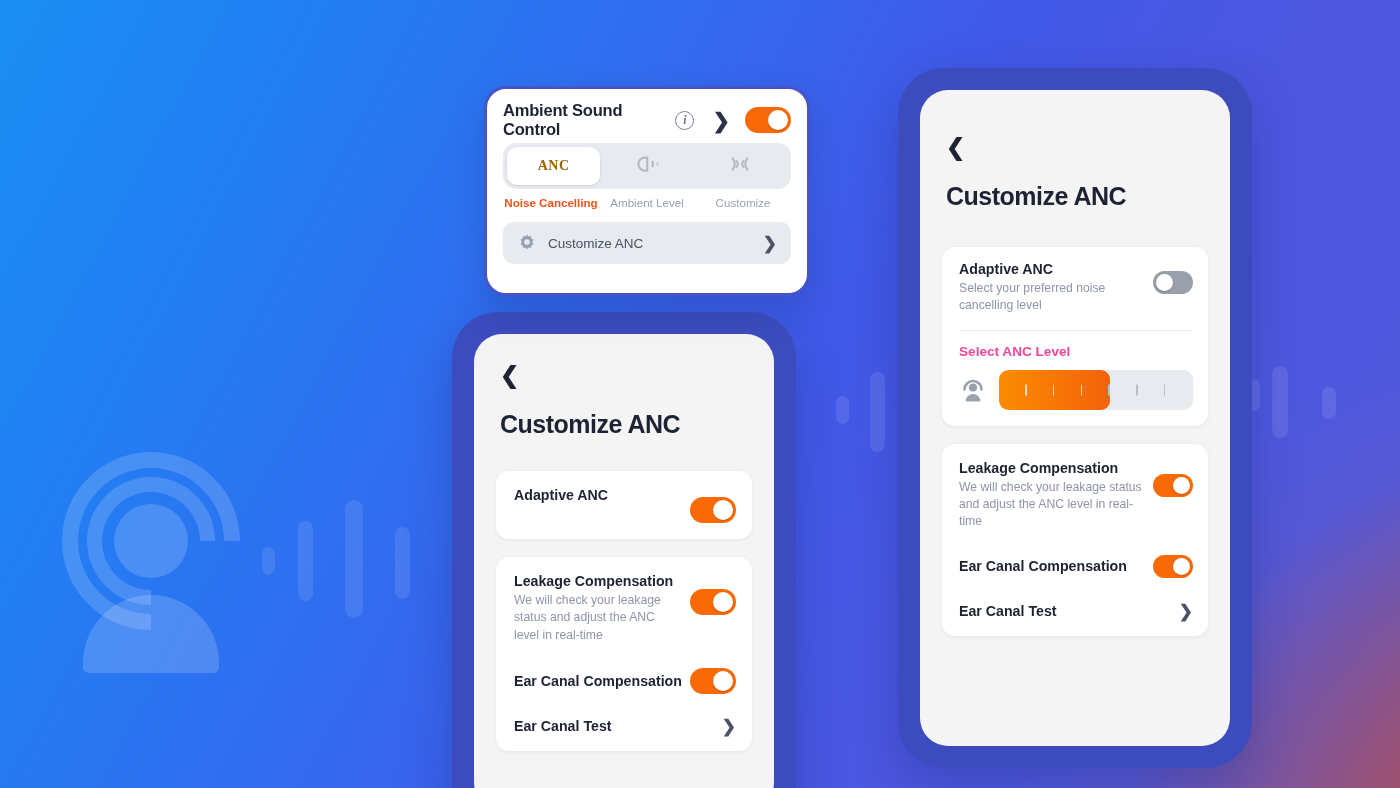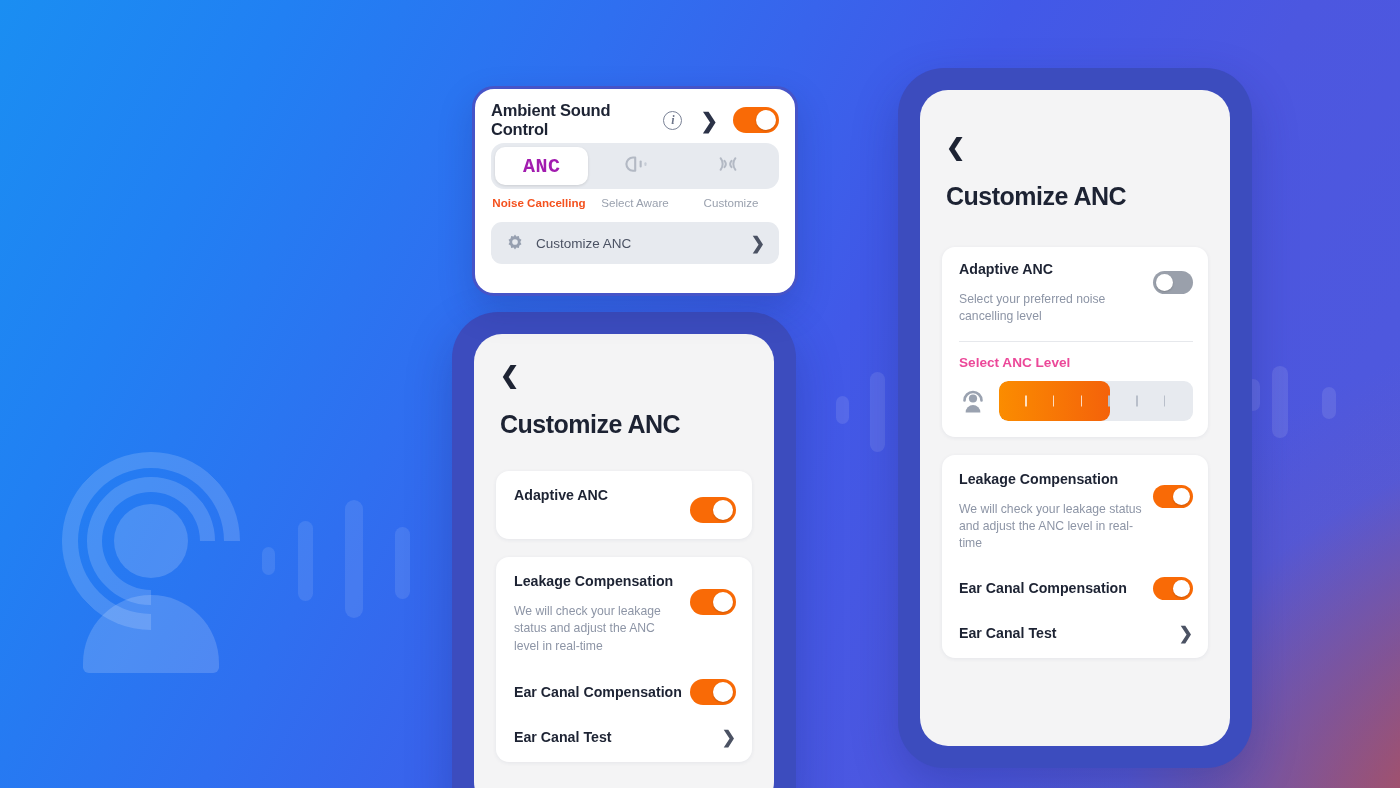--- a/index.html
+++ b/index.html
@@ -64,21 +64,21 @@
     overflow: hidden;
     position: relative;
   }
 
   #phone-mid { left: 452px; top: 312px; width: 344px; height: 520px; }
   #phone-right { left: 898px; top: 68px; width: 354px; height: 700px; }
 
   
   #card-ambient {
     position: absolute;
-    left: 472px; top: 86px;
+    left: 484px; top: 86px;
     width: 326px; height: 210px;
     background: #ffffff;
     border-radius: 22px;
     border: 3px solid #4654c8;
     padding: 14px 16px;
     box-shadow: 0 14px 34px rgba(25,35,110,0.22);
   }
 
   .ambient-head {
     display: flex; align-items: center;
@@ -125,22 +125,22 @@
     height: 46px;
     display: flex;
     padding: 4px;
   }
   .seg-item {
     flex: 1 1 0; border-radius: 10px;
     display: flex; align-items: center; justify-content: center;
   }
   .seg-item.active { background: #ffffff; box-shadow: 0 1px 3px rgba(0,0,0,0.12); }
   .seg-anc {
-    font-family: Liberation Mono, monospace;
-    font-size: 20px; font-weight: 700; color: #a21caf; letter-spacing: 0.5px;
+    font-family: Liberation Serif, serif;
+    font-size: 14px; font-weight: 700; color: #a16207; letter-spacing: 0.5px;
   }
 
   .seg-labels { display: flex; margin-top: 7px; }
   .seg-label {
     flex: 1 1 0; text-align: center;
     font-size: 11.6px; color: #9aa1ae;
   }
   .seg-label.active { color: #f4511e; font-weight: 600; }
 
   .customize-row {
@@ -168,21 +168,21 @@
 
   .panel {
     background: #fff;
     border-radius: 13px;
     box-shadow: 0 1px 4px rgba(30,40,90,0.07);
   }
 
   .prow { display: flex; align-items: flex-start; }
   .prow .txt { flex: 1 1 auto; padding-right: 10px; }
   .ptitle { font-size: 14.2px; font-weight: 700; color: #1d2333; }
-  .psub { font-size: 12.2px; line-height: 1.42; color: #8d95a6; margin-top: 14px; }
+  .psub { font-size: 12.2px; line-height: 1.42; color: #8d95a6; margin-top: 3px; }
 
   .divider { height: 1px; background: #e6e8ec; }
 
   .slider-label { font-size: 13.6px; font-weight: 700; color: #ec4899; }
 
   .slider-wrap { display: flex; align-items: center; gap: 12px; margin-top: 11px; }
   .slider-icon { width: 28px; height: 28px; flex: 0 0 auto; }
   .slider-track {
     position: relative; flex: 1 1 auto; height: 40px;
     background: #e7eaef; border-radius: 9px; overflow: hidden;
@@ -379,21 +379,21 @@
               <path d="M25.5 8.8a5 5 0 0 0 0 6.4"></path>
               <path d="M29.4 6.2a9.2 9.2 0 0 0 0 11.6"></path>
             </g>
           </svg>
         </span>
       </div>
     </div>
 
     <div class="seg-labels">
       <div class="seg-label active">Noise Cancelling</div>
-      <div class="seg-label">Select Aware</div>
+      <div class="seg-label">Ambient Level</div>
       <div class="seg-label">Customize</div>
     </div>
 
     <div class="customize-row">
       <span style="display:flex;">
         <svg viewBox="0 0 22 22" width="20" height="20" aria-hidden="true">
           <path d="M11 1.6l1.5 2.3 2.7-.6.6 2.7 2.3 1.5-1.3 2.4 1.3 2.4-2.3 1.5-.6 2.7-2.7-.6L11 18.2 9.5 15.9l-2.7.6-.6-2.7-2.3-1.5L5.2 9.9 3.9 7.5l2.3-1.5.6-2.7 2.7.6z" fill="#97a0b0"></path>
           <circle cx="11" cy="9.9" r="3.1" fill="#e7eaef"></circle>
         </svg>
       </span>

